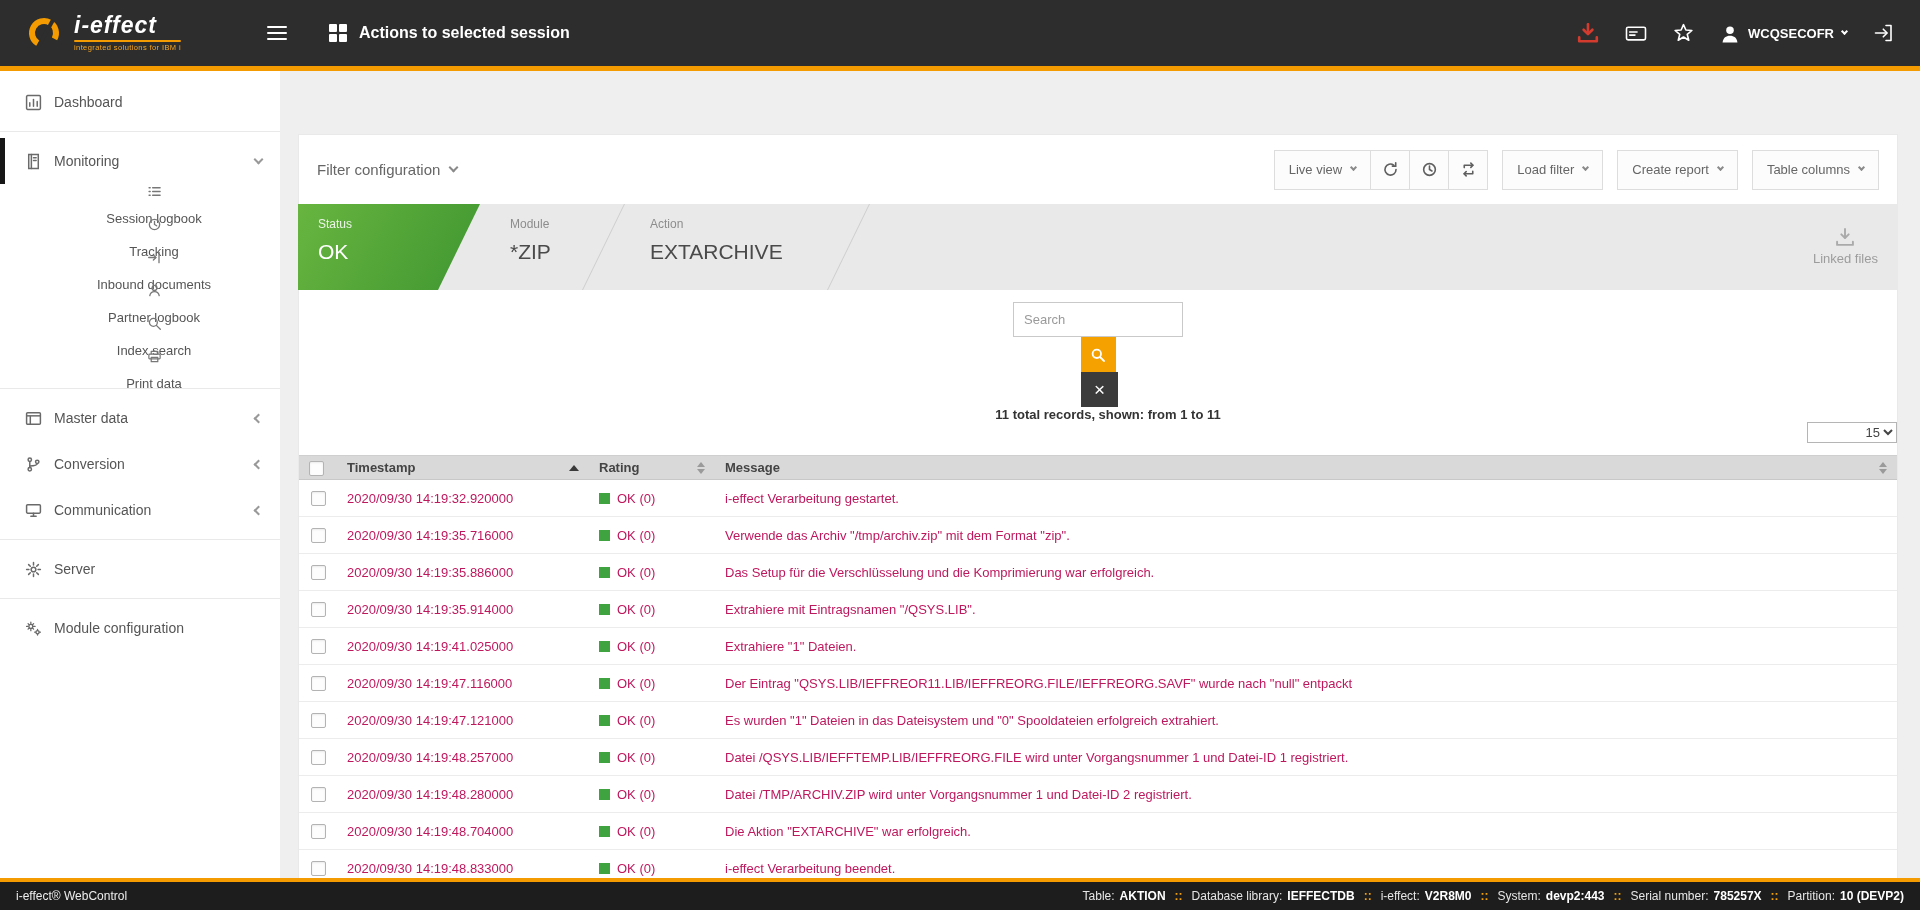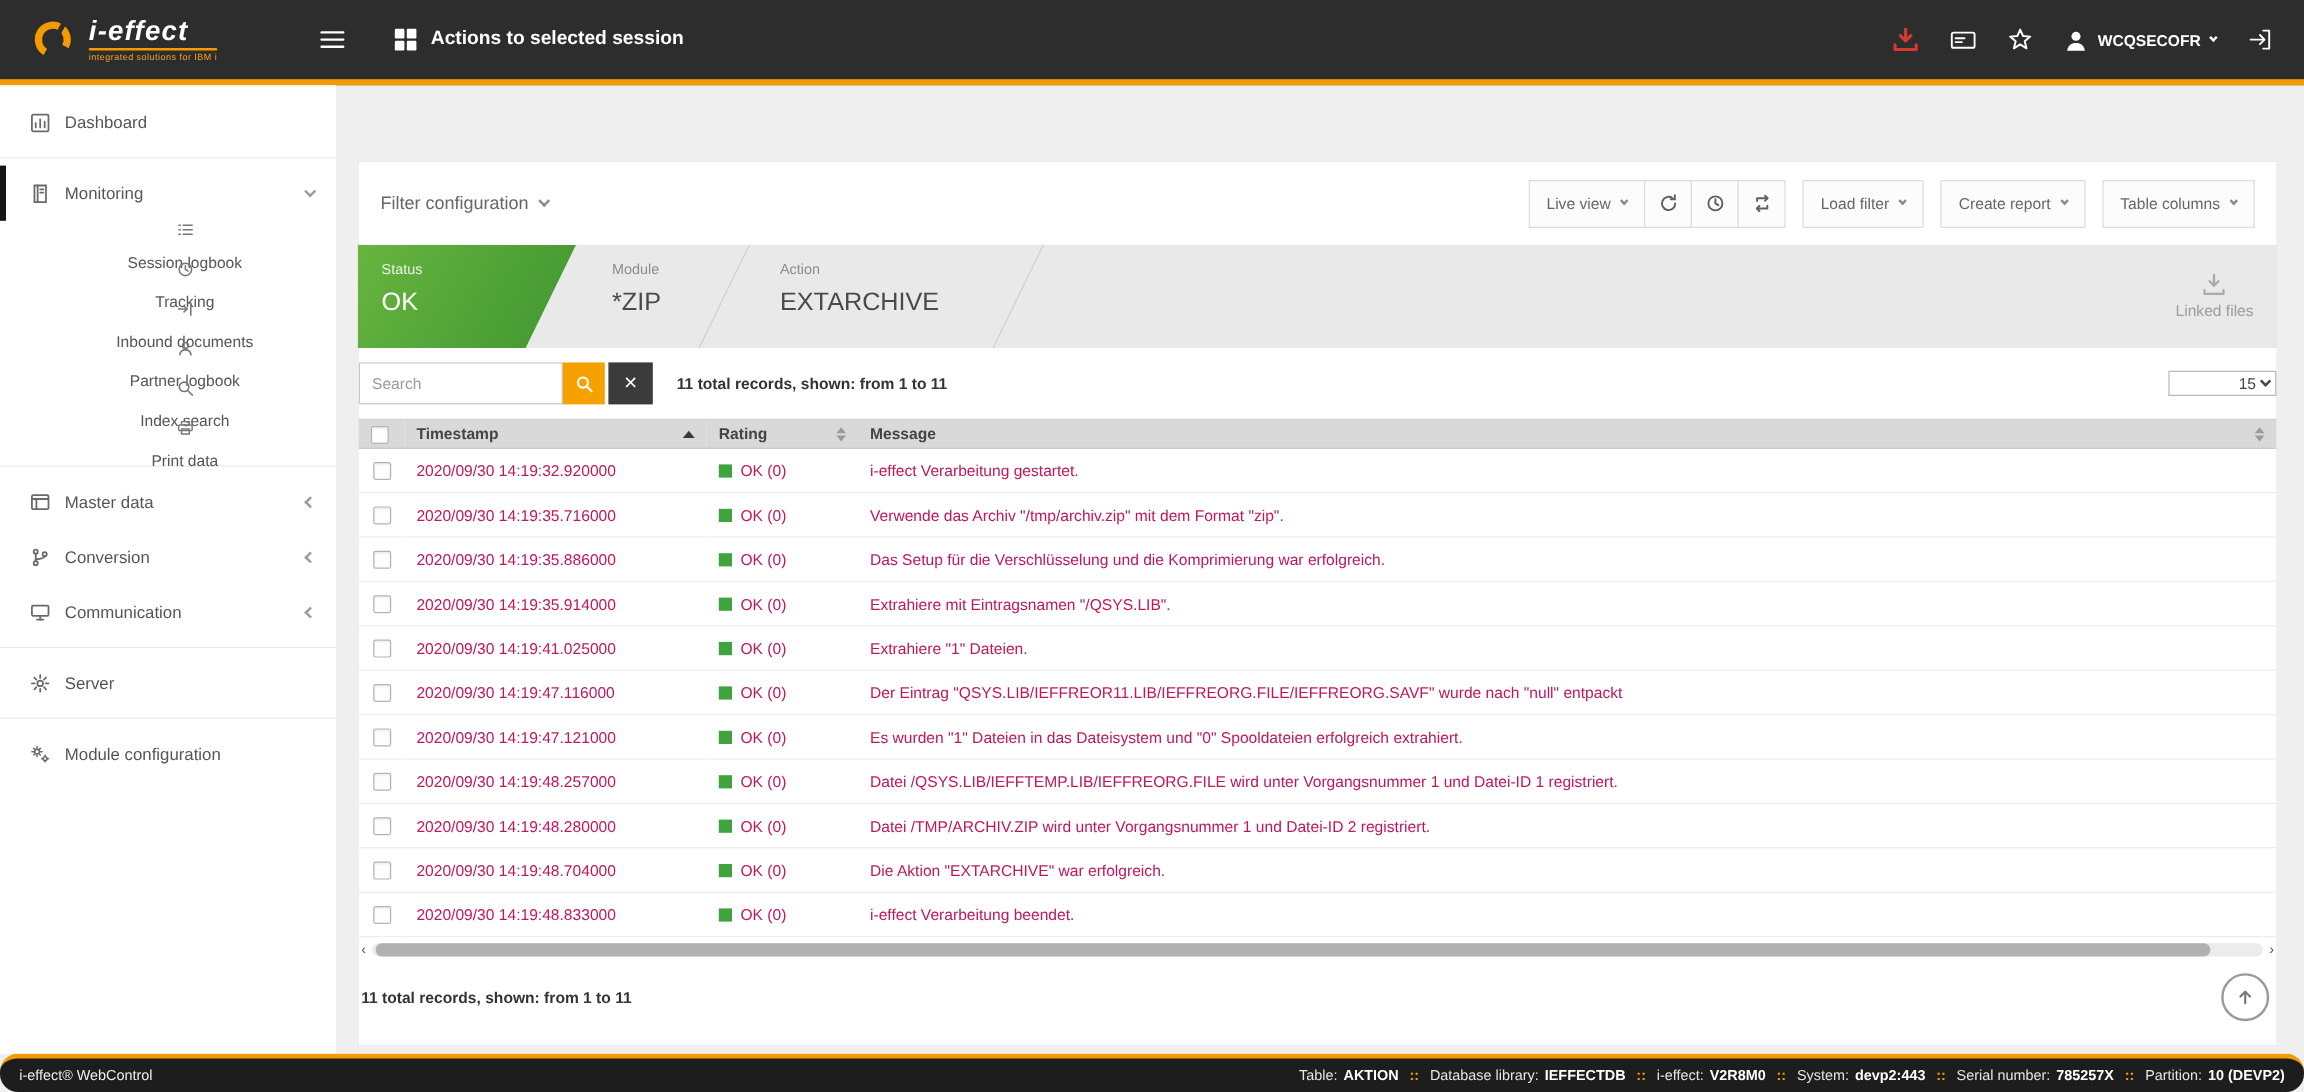--- a/index.html
+++ b/index.html
@@ -67,21 +67,21 @@
           clip-path:polygon(0 0,100% 0,calc(100% - 42px) 100%,0 100%); }
   .seg-active .seg-label { color:rgba(255,255,255,.88); }
   .seg-active .seg-value { color:#fff; }
   .seg-session { width:140px; } .seg-module { width:140px; } .seg-action { width:245px; }
   .linked-files { margin-left:auto; align-self:center; text-align:center; color:#9c9c9c;
           font-size:13px; margin-right:20px; cursor:pointer; }
   .linked-files svg { display:block; margin:0 auto 4px; }
 
   
   .content-card { background:#fff; border:1px solid #e9e9e9; border-top:none; padding-bottom:6px; }
-  .search-row { display:flex; align-items:center; padding:12px 0 12px 0; }
+  .search-row { display:flex; align-items:center; padding:12px 0 12px 0;flex-direction:column; }
   .search-input { width:170px; height:35px; border:1px solid #c9c9c9; padding:0 10px; font-size:13px;
           color:#555; font-family:inherit; outline:none; }
   .search-input::placeholder { color:#9a9a9a; }
   .search-btn { width:35px; height:35px; background:#f5a200; border:none; display:flex; align-items:center;
           justify-content:center; cursor:pointer; }
   .clear-btn { width:37px; height:35px; background:#3b3b3b; border:none; color:#fff; font-size:19px;
           line-height:1; cursor:pointer; margin-left:3px; }
   .records { margin-left:20px; font-size:13px; font-weight:bold; color:#333; }
   .page-size { margin-left:auto; width:90px; height:21px; border:1px solid #b5b5b5; background:#fff;
           font-size:13px; color:#444; font-family:Liberation Sans, sans-serif; padding-left:8px;text-align:right; }
@@ -107,21 +107,21 @@
   .hs-track { flex:1; height:11px; background:#ececec; border-radius:6px; position:relative; cursor:pointer; }
   .hs-thumb { position:absolute; left:3px; top:0; height:11px; width:97%; background:#b1b1b1; border-radius:6px; }
 
   .summary-row { display:flex; align-items:center; justify-content:space-between; padding:8px 6px 14px 2px; }
   .summary-text { font-size:13px; font-weight:bold; color:#333; }
   .up-btn { width:40px; height:40px; border-radius:50%; border:2px solid #9a9a9a; background:#fff;
           color:#777; display:flex; align-items:center; justify-content:center; cursor:pointer; }
 
   
   .statusbar { flex:0 0 32px; background:#1d1d1d; border-top:4px solid #f39b00; display:flex;
-          align-items:center; justify-content:space-between; padding:0 16px; font-size:12px; color:#eee;border-radius:15px; }
+          align-items:center; justify-content:space-between; padding:0 16px; font-size:12px; color:#eee; }
   .sb-right { display:flex; align-items:center; }
   .sb-label { color:#e6e6e6; margin-right:5px; }
   .sb-value { color:#fff; font-weight:bold; }
   .sb-sep { color:#f5a200; font-weight:bold; margin:0 9px; }
 
   svg { display:block; }
 </style>
 </head>
 <body>
 

